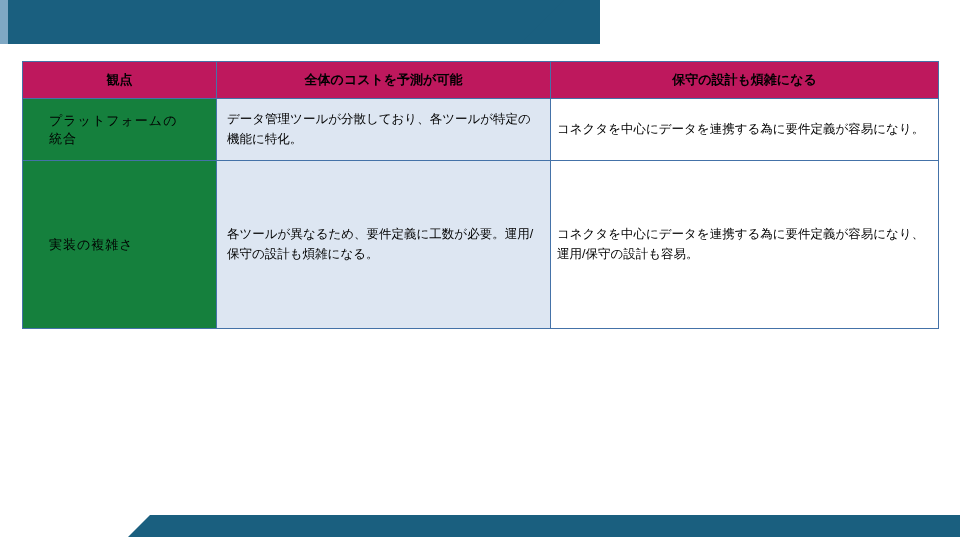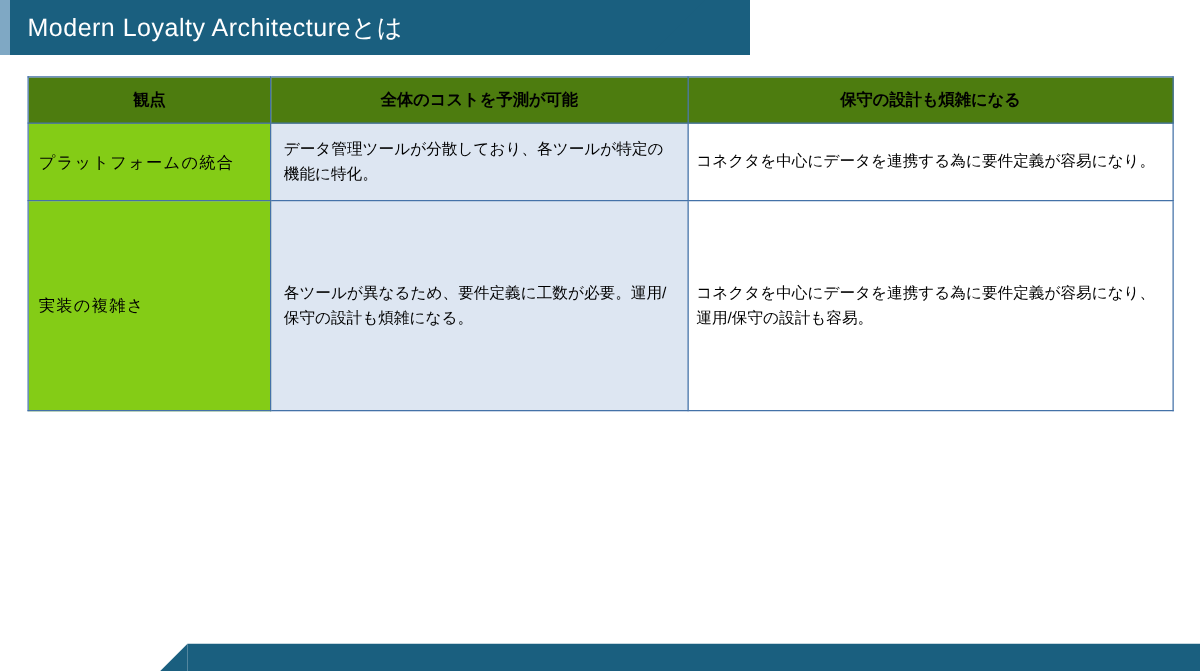--- a/index.html
+++ b/index.html
@@ -88,33 +88,33 @@
     width: 916px;
     table-layout: fixed;
   }
   table.comparison th,
   table.comparison td {
     border: 1px solid #4472a8;
     vertical-align: middle;
     font-weight: normal;
   }
   table.comparison th {
-    background: #4d7c0f;
+    background: #be185d;
     text-align: center;
     font-size: 13px;
     font-weight: bold;
     color: #000000;
     height: 28px;
     padding: 4px 6px;
   }
   td.col-aspect {
-    background: #84cc16;
+    background: #15803d;
     font-size: 13px;
     color: #000000;
-    padding: 8px 8px;
+    padding: 8px 26px;
     letter-spacing: 1px;
     font-family: Liberation Mono, monospace;
   }
   td.col-sol {
     background: #dde6f2;
     font-size: 12.5px;
     color: #000000;
     padding: 8px 10px;
     line-height: 1.55;
     margin-left: 32px;
@@ -136,21 +136,20 @@
   .r4 { height: 168px; }
 </style>
 </head>
 <body>
 
 <div class="slide">
 
   <div class="header-band"></div>
   <div class="header-band-corner"></div>
   <div class="header-accent"></div>
-  <div class="slide-title">Modern Loyalty Architectureとは</div>
 
   <div class="table-wrap">
     <table class="comparison">
       <colgroup>
         <col class="cw-1">
         <col class="cw-2">
         <col class="cw-3">
       </colgroup>
       <thead>
         <tr>

